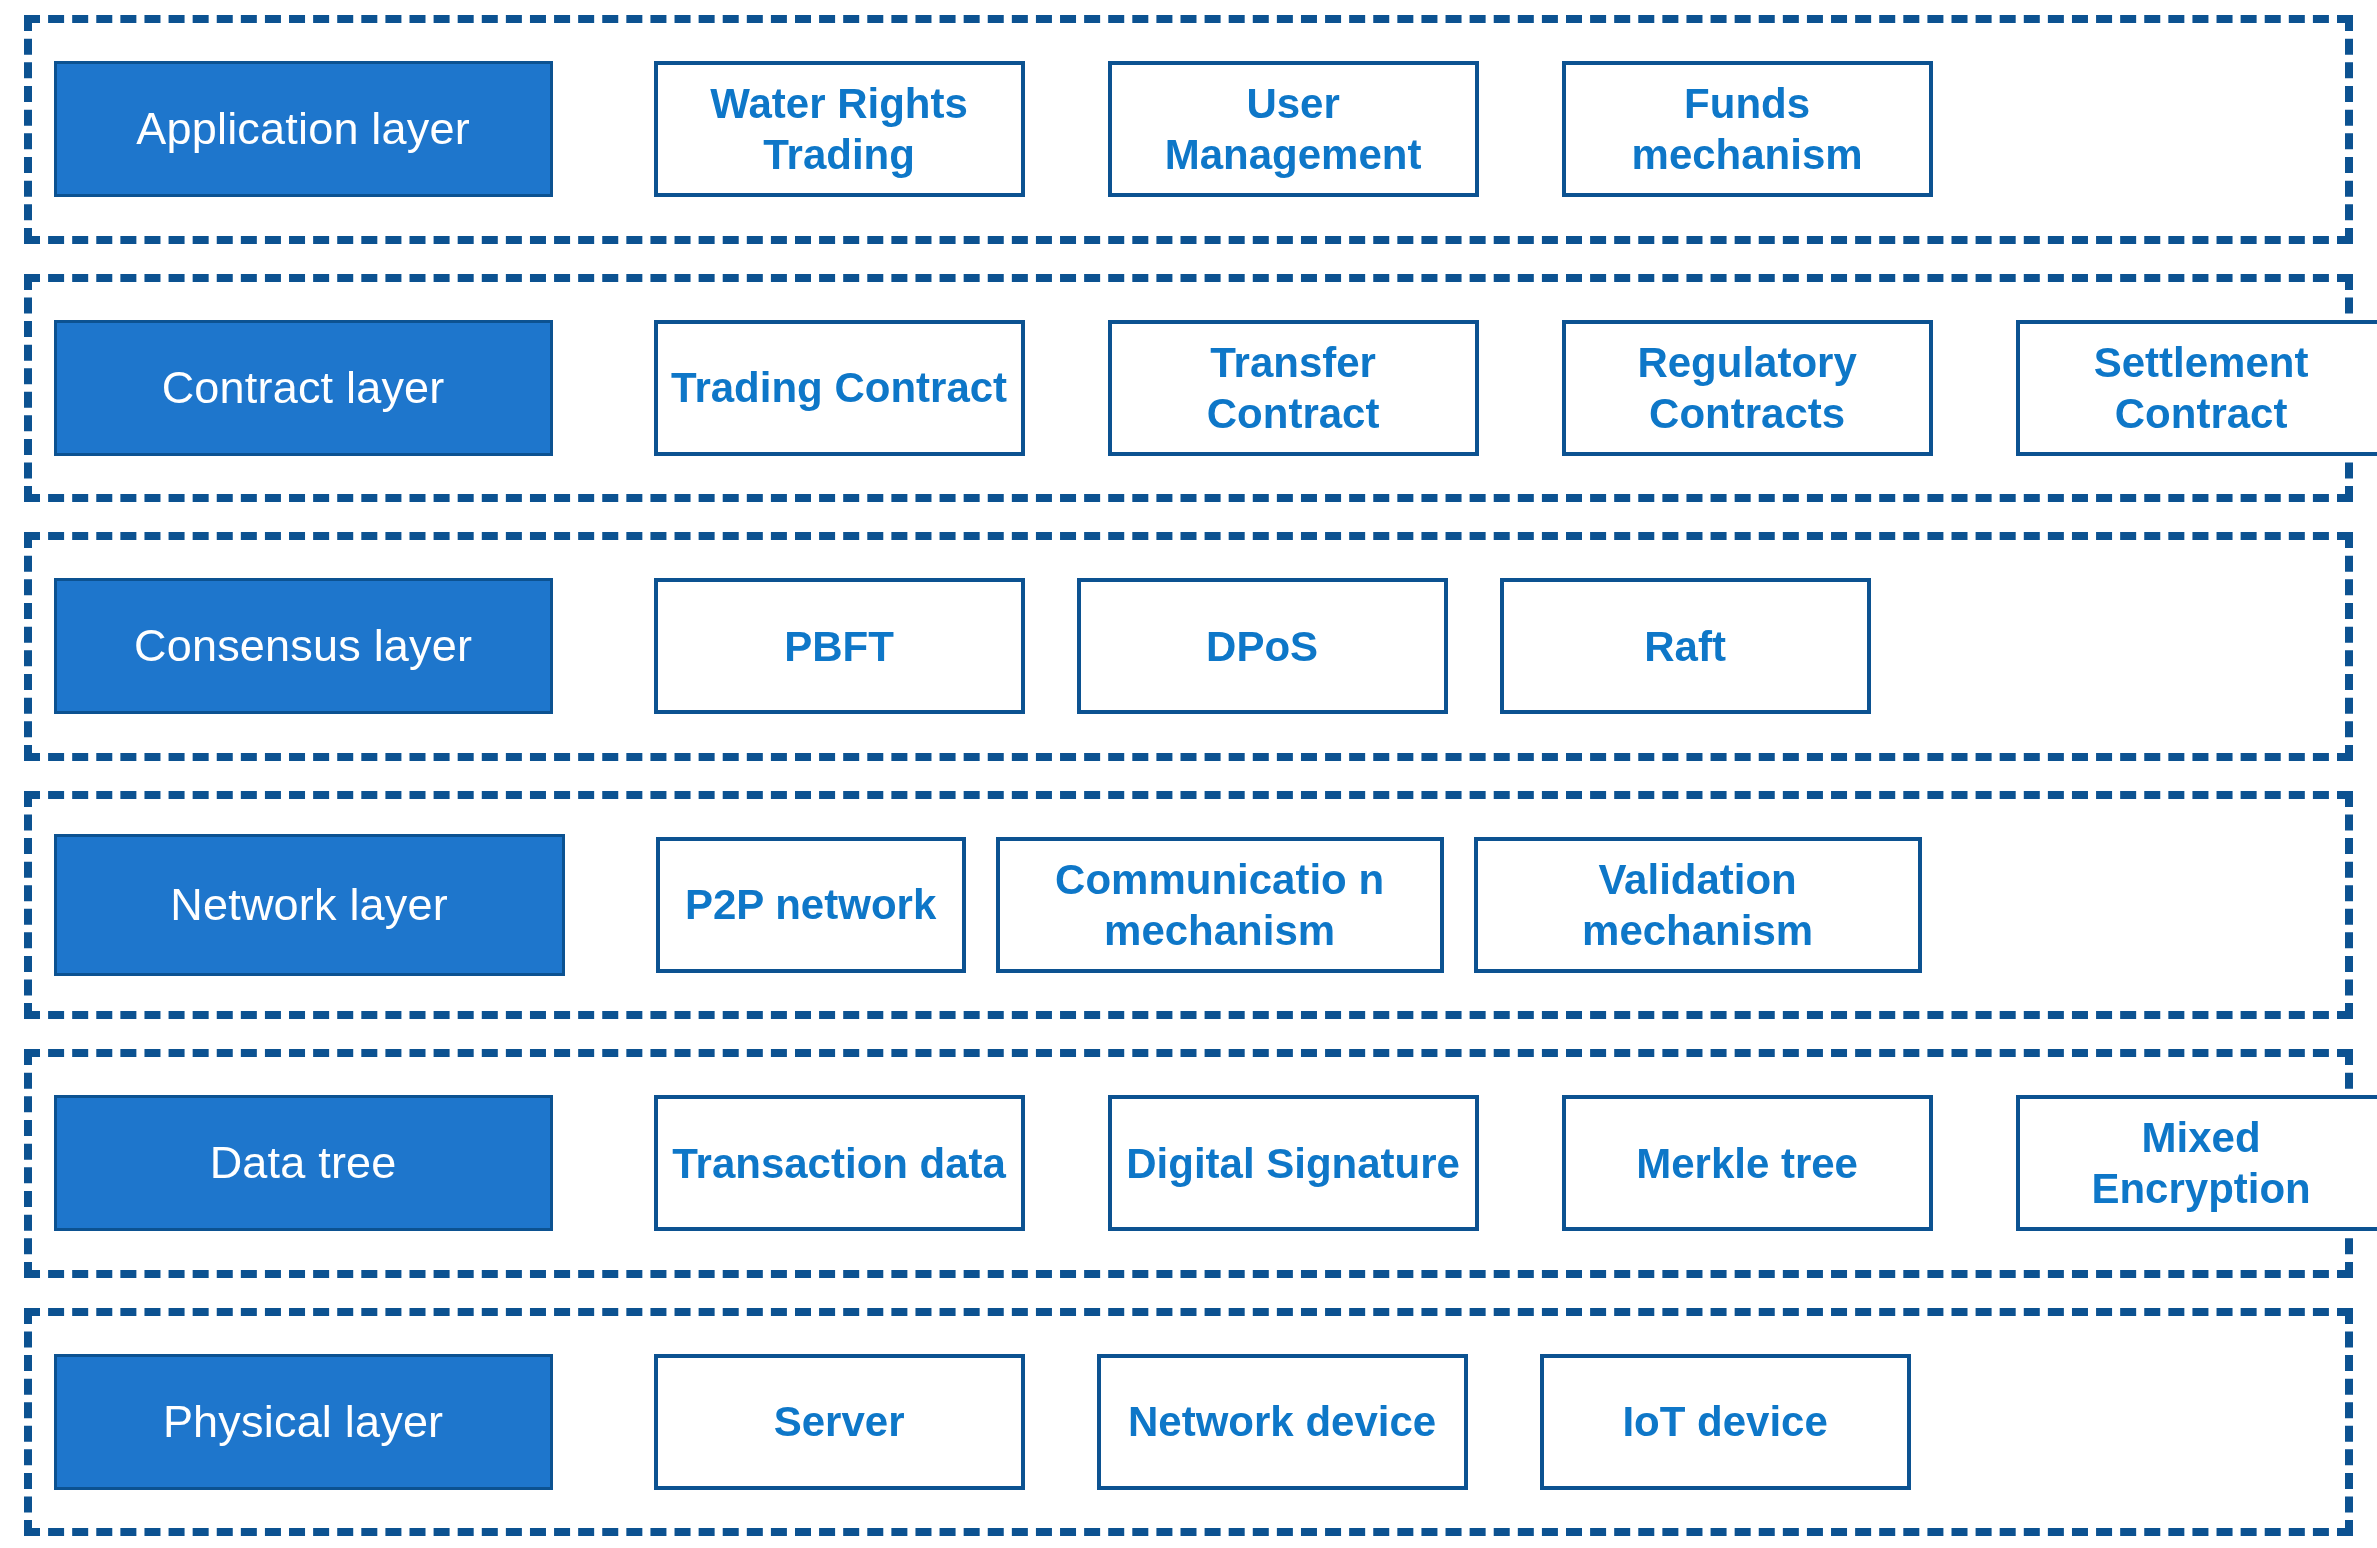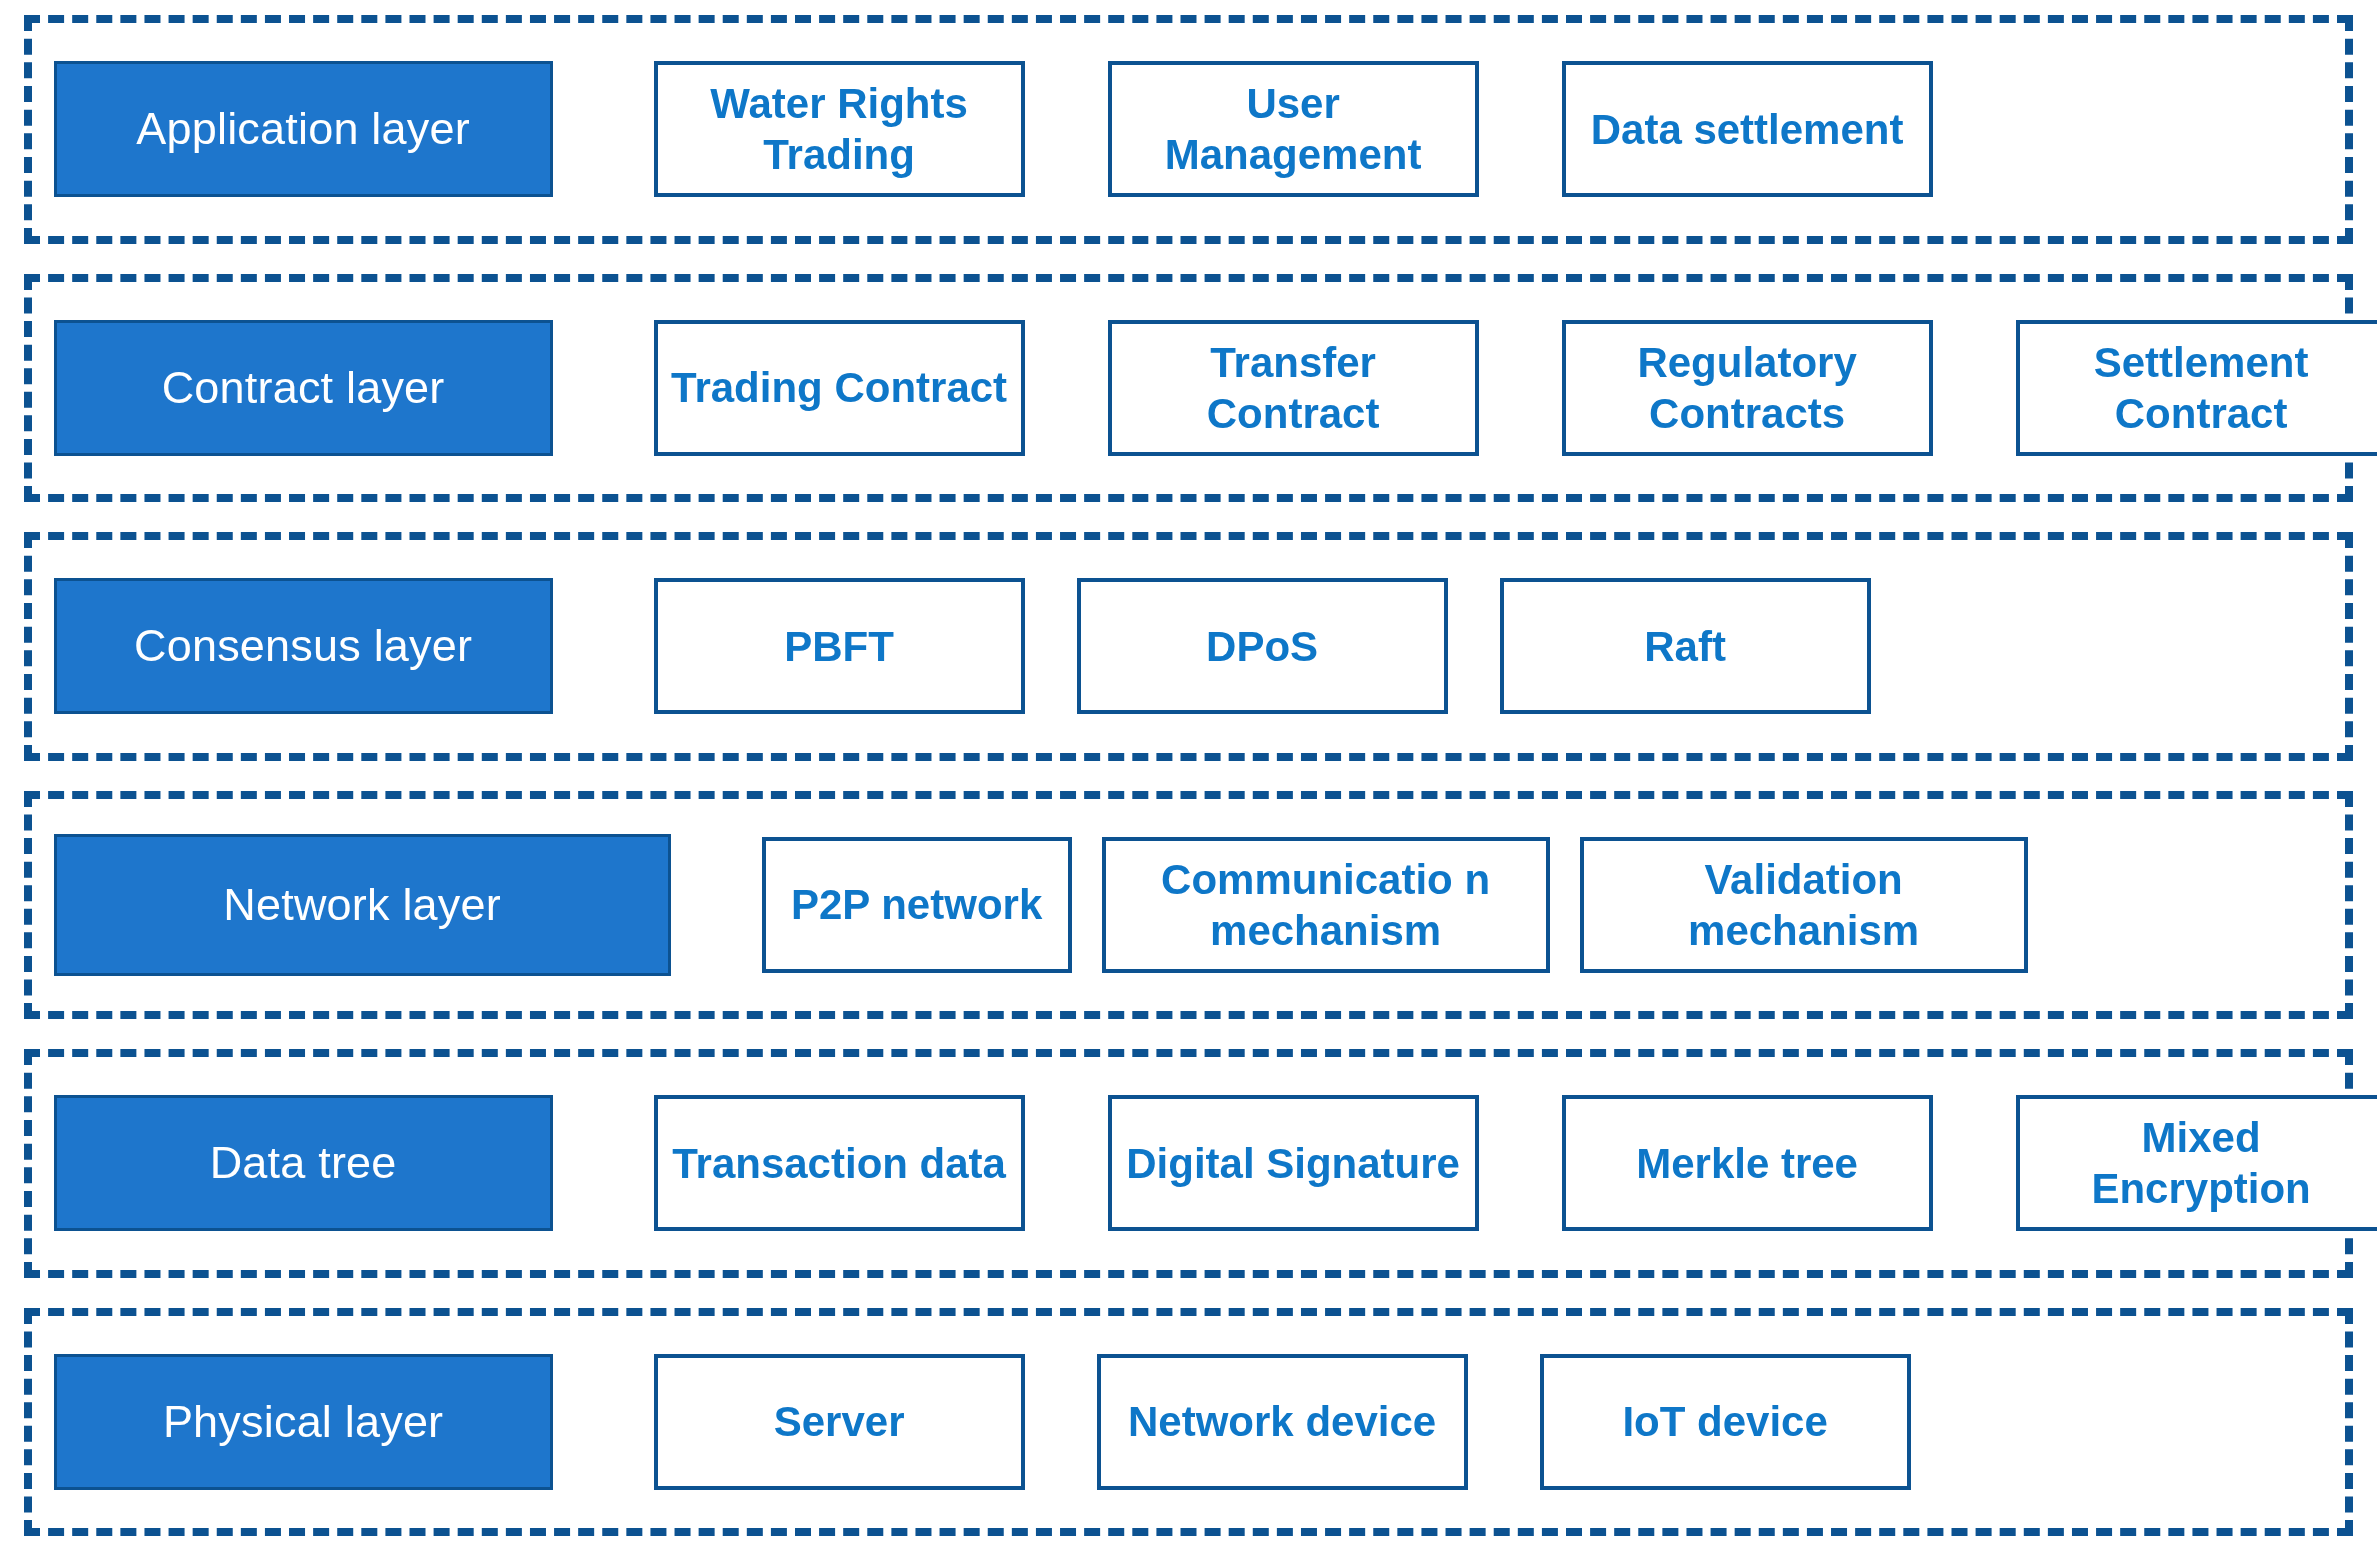--- a/index.html
+++ b/index.html
@@ -49,21 +49,21 @@
     color: #ffffff;
     display: flex;
     align-items: center;
     justify-content: center;
     text-align: center;
     font-size: 45px;
     font-weight: 400;
     line-height: 1.12;
     letter-spacing: 0.2px;
   }
-  .layer.network .layer-label { width: 617px; height: 142px; }
+  .layer.network .layer-label { width: 511px; height: 142px; }
 
   
   .components {
     flex: 1 1 auto;
     display: flex;
     align-items: center;
     gap: 83px;
     margin-left: 101px;
   }
 
@@ -104,21 +104,21 @@
   <section class="layer application">
     <div class="layer-label">Application layer</div>
     <div class="components">
       <div class="component">
           <span class="txt">Water Rights Trading</span>
         </div>
       <div class="component">
           <span class="txt">User Management</span>
         </div>
       <div class="component">
-          <span class="txt">Data settlement</span>
+          <span class="txt">Funds mechanism</span>
         </div>
     </div>
   </section>
 
   <section class="layer contract">
     <div class="layer-label">Contract layer</div>
     <div class="components">
       <div class="component">
           <span class="txt">Trading Contract</span>
         </div>

